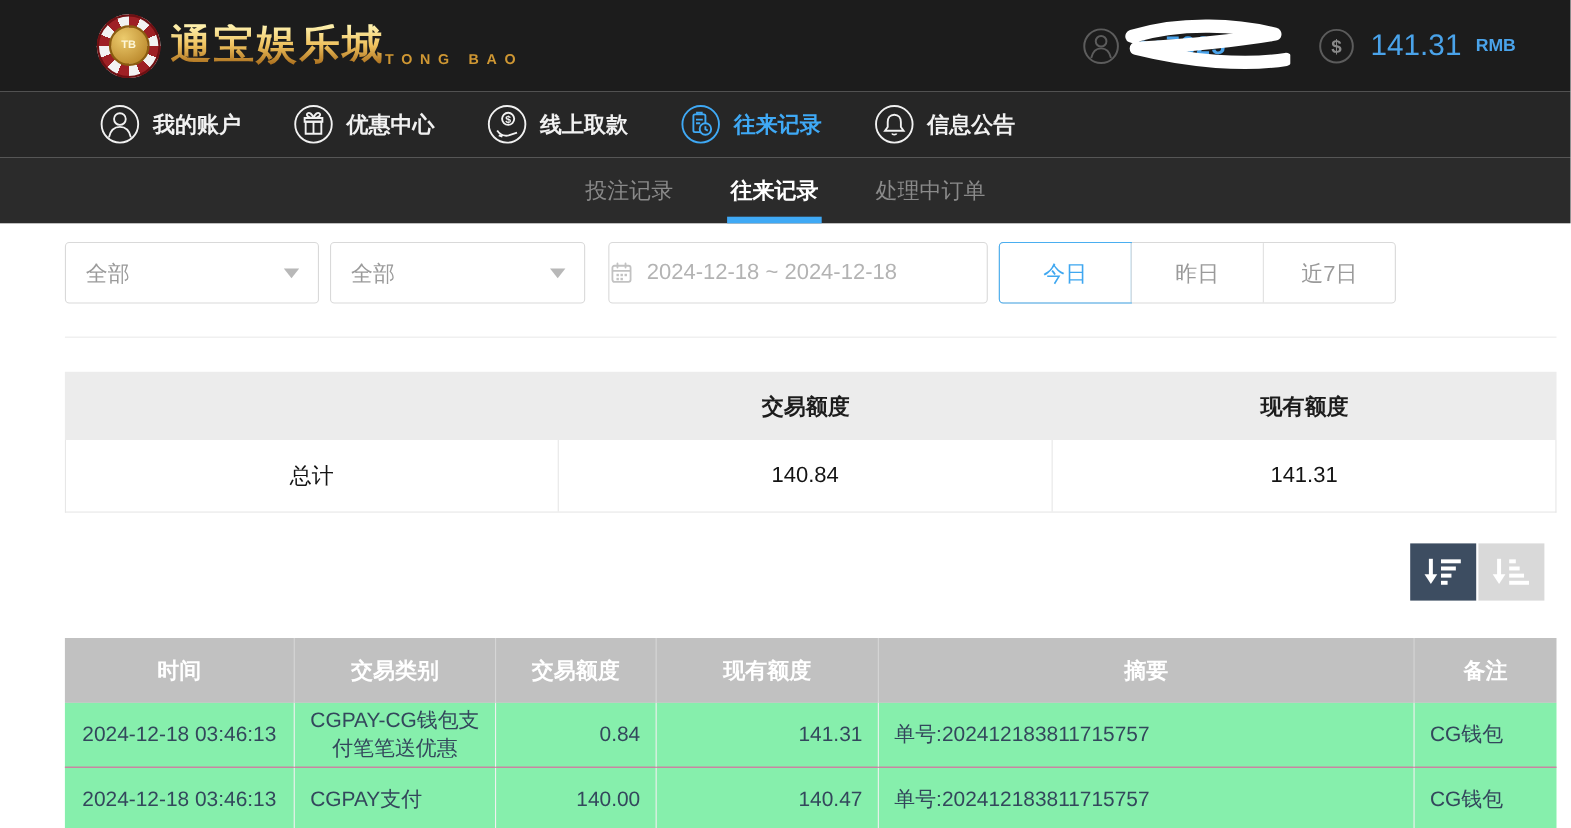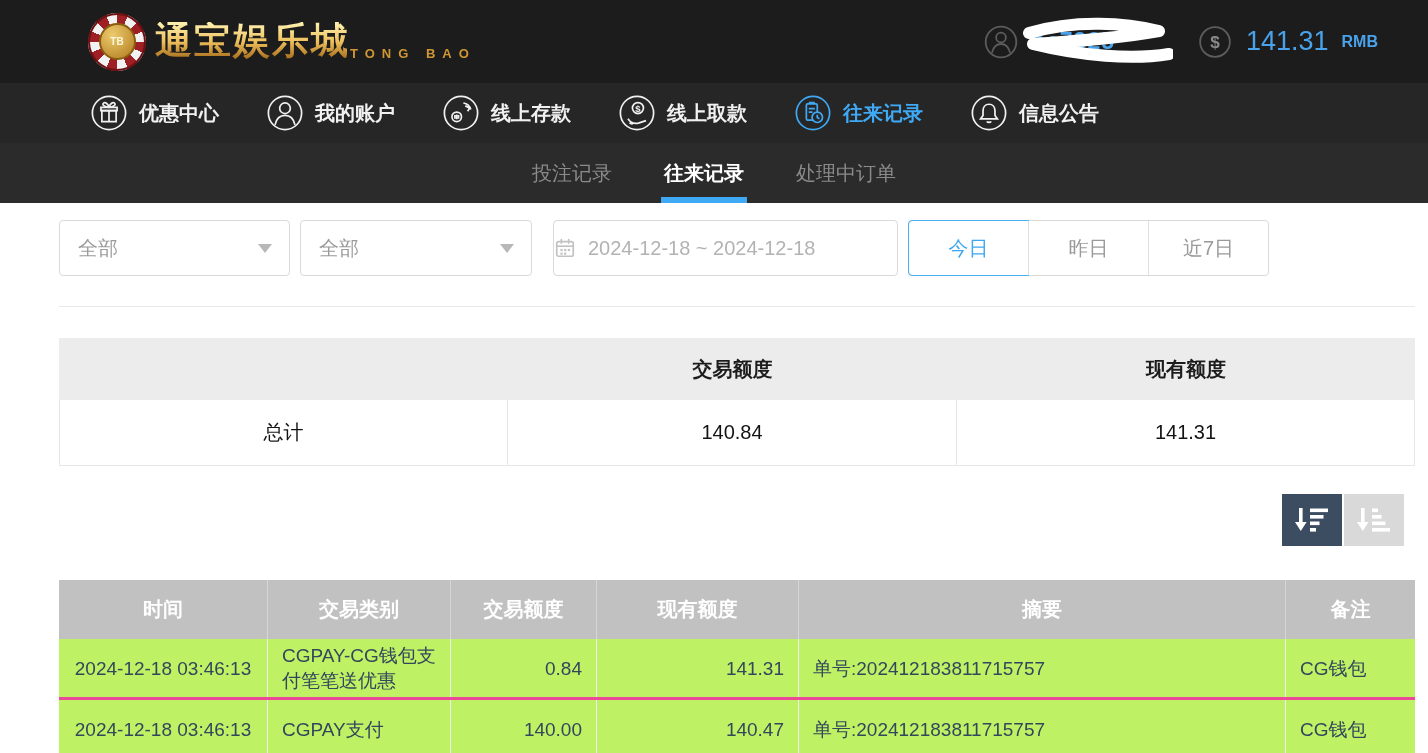--- a/index.html
+++ b/index.html
@@ -90,21 +90,21 @@
   .sort-btn.inactive{background:#d9d9d9;}
 
   
   .dtable{position:absolute;top:580px;left:59px;width:1356px;}
   .dt-head{display:grid;grid-template-columns:209px 183px 146px 202px 487px 1fr;
         background:#c1c1c1;height:59px;}
   .dt-th{display:flex;align-items:center;justify-content:center;color:#fff;font-weight:bold;
         font-size:20px;border-right:1px solid #d6d6d6;}
   .dt-th:last-child{border-right:none;}
   .dt-row{display:grid;grid-template-columns:209px 183px 146px 202px 487px 1fr;
-        background:#bef264;border-bottom:3px solid #ec4899;min-height:58px;}
+        background:#86efac;border-bottom:1px solid #ec4899;min-height:58px;text-align:center;}
   .dt-td{display:flex;align-items:center;font-size:19px;color:#33475c;
         padding:4px 14px;border-right:1px solid #f0f0f0;box-sizing:border-box;line-height:25px;}
   .dt-td:last-child{border-right:none;}
   .dt-td.center{justify-content:center;padding:4px 6px;}
   .dt-td.right{justify-content:flex-end;}
 </style>
 </head>
 <body>
 
 <div id="app">
@@ -140,42 +140,33 @@
         <span class="balance-amount">141.31</span>
         <span class="balance-cur">RMB</span>
       </div>
     </div>
   </header>
 
   <nav class="navbar">
     <div class="nav-item">
       <svg class="nav-ic" width="38" height="38" viewBox="0 0 40 40" fill="none" stroke="currentColor" stroke-width="1.8">
         <circle cx="20" cy="20" r="17.5"></circle>
+          <circle cx="20" cy="15" r="5.6"></circle>
+        <path d="M9.5 32.5c1.5-7 5.5-10 10.5-10s9 3 10.5 10"></path>
+      </svg>
+      <span class="nav-label">我的账户</span>
+    </div>
+    <div class="nav-item">
+      <svg class="nav-ic" width="38" height="38" viewBox="0 0 40 40" fill="none" stroke="currentColor" stroke-width="1.8">
+        <circle cx="20" cy="20" r="17.5"></circle>
           <path d="M12.5 17.5h15v11.5h-15z"></path>
         <path d="M20 17.5v11.5M11.5 14h17v3.5h-17z"></path>
         <path d="M20 14c-1.2-4-4-5.8-5.8-4.4s.8 4.4 5.8 4.4zM20 14c1.2-4 4-5.8 5.8-4.4s-.8 4.4-5.8 4.4z"></path>
       </svg>
       <span class="nav-label">优惠中心</span>
-    </div>
-    <div class="nav-item">
-      <svg class="nav-ic" width="38" height="38" viewBox="0 0 40 40" fill="none" stroke="currentColor" stroke-width="1.8">
-        <circle cx="20" cy="20" r="17.5"></circle>
-          <circle cx="20" cy="15" r="5.6"></circle>
-        <path d="M9.5 32.5c1.5-7 5.5-10 10.5-10s9 3 10.5 10"></path>
-      </svg>
-      <span class="nav-label">我的账户</span>
-    </div>
-    <div class="nav-item">
-      <svg class="nav-ic" width="38" height="38" viewBox="0 0 40 40" fill="none" stroke="currentColor" stroke-width="1.8">
-        <circle cx="20" cy="20" r="17.5"></circle>
-        <circle cx="15.5" cy="24" r="5"></circle>
-        <path d="M13.6 22v4M15.5 21.5v5M17.4 22v4"></path>
-        <path d="M22.5 9.5c4 .7 6.8 3.2 7.8 6.8M24.5 12.5l4.5 2.3-2 3.4"></path>
-      </svg>
-      <span class="nav-label">线上存款</span>
     </div>
     <div class="nav-item">
       <svg class="nav-ic" width="38" height="38" viewBox="0 0 40 40" fill="none" stroke="currentColor" stroke-width="1.8">
         <circle cx="20" cy="20" r="17.5"></circle>
         <circle cx="21" cy="14.8" r="5.8"></circle>
         <text x="21" y="18.6" text-anchor="middle" font-size="10" font-weight="bold" fill="currentColor" stroke="none">$</text>
         <path d="M10.5 26c2.5 4 7 5.6 11 4.6l8-2.6M12 30.5l3.5 1.2"></path>
       </svg>
       <span class="nav-label">线上取款</span>
     </div>

